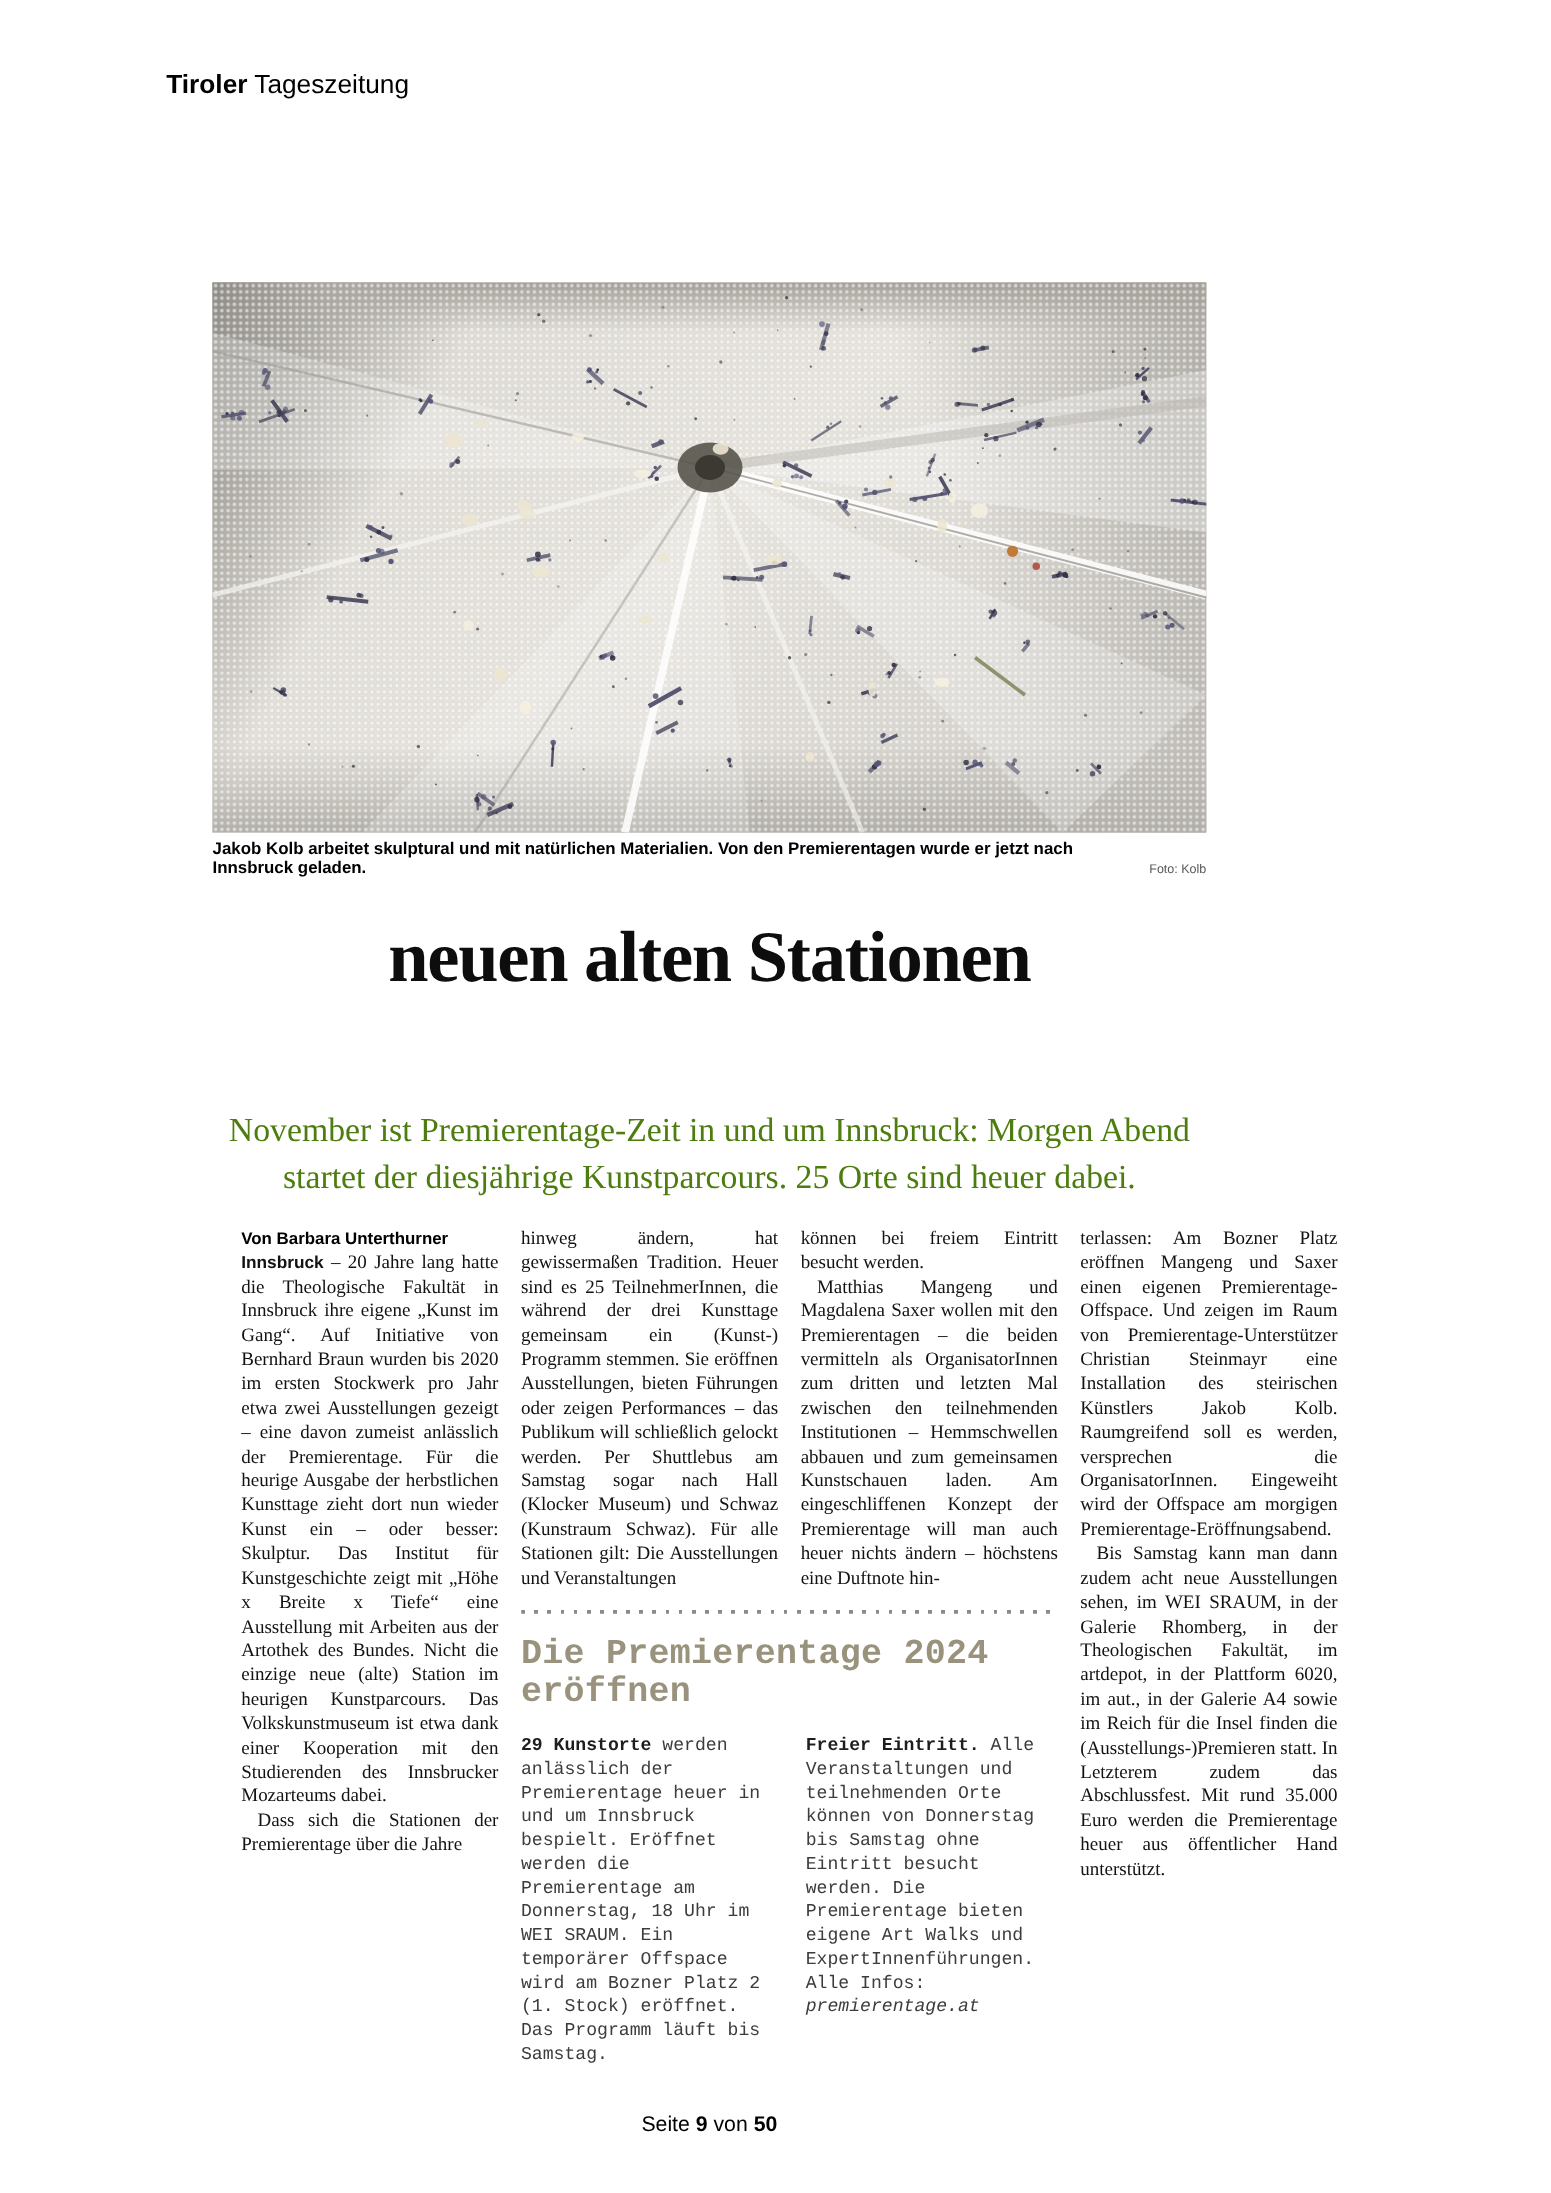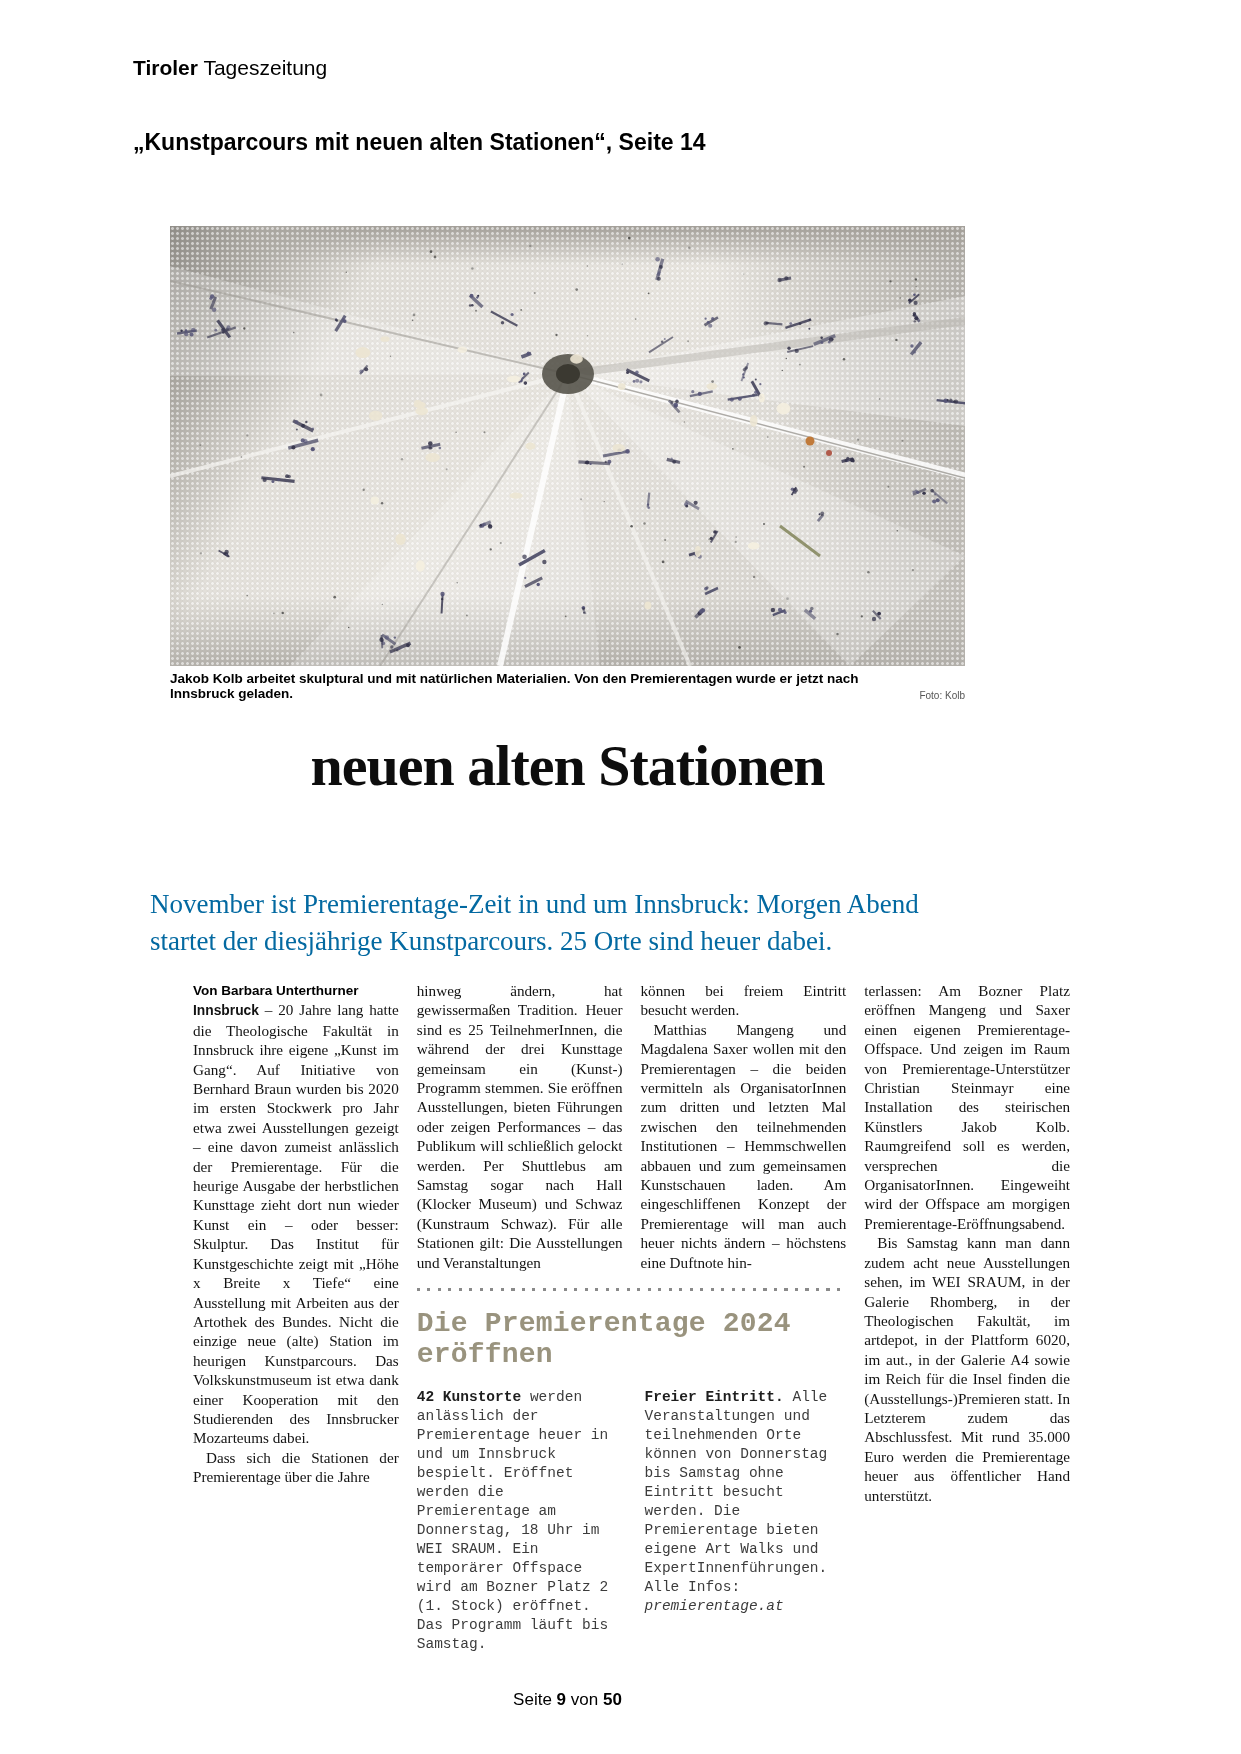--- a/index.html
+++ b/index.html
@@ -24,22 +24,22 @@
   .photo svg{position:absolute;left:0;top:0;width:100%;height:100%;}
 
   .caption-row{position:absolute;left:170px;top:671px;width:795px;display:flex;align-items:flex-end;gap:12px;}
   .caption{font-size:13.5px;font-weight:bold;color:#000;flex:1;}
   .credit{font-size:10px;color:#555;white-space:nowrap;margin-top:4px;}
 
   .headline{position:absolute;left:170px;top:734px;width:795px;text-align:center;
     font-family:"Liberation Serif",serif;font-weight:bold;font-size:58px;line-height:63px;
     letter-spacing:-1px;color:#0d0d0d;}
 
-  .subhead{position:absolute;left:150px;top:886px;width:835px;text-align:left;
-    font-family:"Liberation Serif",serif;font-size:27px;line-height:37px;color:#0369a1;}
+  .subhead{position:absolute;left:150px;top:886px;width:835px;text-align:center;
+    font-family:"Liberation Serif",serif;font-size:27px;line-height:37px;color:#4d7c0f;}
 
   .body-cols{position:absolute;left:193px;top:981px;width:877px;display:grid;
     grid-template-columns:repeat(4,1fr);column-gap:18px;grid-template-rows:auto auto;}
   .col{font-family:"Liberation Serif",serif;font-size:15.2px;line-height:19.4px;
     text-align:justify;color:#121212;}
   .col p{margin:0;}
   .col p.indent{text-indent:13px;}
   .col1{grid-column:1;grid-row:1 / span 2;}
   .col2{grid-column:2;grid-row:1;}
   .col3{grid-column:3;grid-row:1;}
@@ -66,21 +66,20 @@
 </head>
 <body>
 
 <div class="page">
 
   <div class="masthead">
     <span class="b">Tiroler</span>
     <span>Tageszeitung</span>
   </div>
 
-  <div class="ref-line">„Kunstparcours mit neuen alten Stationen“, Seite 14</div>
 
   <div class="photo">
     <svg id="photo-svg" viewBox="0 0 795 440" preserveAspectRatio="none">
       <polygon points="398,148 0,40 0,150" fill="#ffffff" opacity="0.22"></polygon>
       <polygon points="398,148 795,70 795,200" fill="#ffffff" opacity="0.28"></polygon>
       <polygon points="398,148 120,440 430,440" fill="#ffffff" opacity="0.18"></polygon>
       <polygon points="398,148 680,440 795,330" fill="#ffffff" opacity="0.22"></polygon>
       <line x1="398" y1="148" x2="0" y2="55" stroke="#a09d97" stroke-width="2" opacity="0.6"></line>
       <line x1="398" y1="148" x2="0" y2="250" stroke="#f7f6f3" stroke-width="4" opacity="0.7"></line>
       <line x1="398" y1="148" x2="210" y2="440" stroke="#a09d97" stroke-width="2" opacity="0.5"></line>
@@ -495,21 +494,21 @@
     <div class="col col4">
       <p>terlassen: Am Bozner Platz eröffnen Mangeng und Saxer einen eigenen Premierentage-Offspace. Und zeigen im Raum von Premierentage-Unterstützer Christian Steinmayr eine Installation des steirischen Künstlers Jakob Kolb. Raumgreifend soll es werden, versprechen die OrganisatorInnen. Eingeweiht wird der Offspace am morgigen Premierentage-Eröffnungsabend.</p>
       <p class="indent">Bis Samstag kann man dann zudem acht neue Ausstellungen sehen, im WEI SRAUM, in der Galerie Rhomberg, in der Theologischen Fakultät, im artdepot, in der Plattform 6020, im aut., in der Galerie A4 sowie im Reich für die Insel finden die (Ausstellungs-)Premieren statt. In Letzterem zudem das Abschlussfest. Mit rund 35.000 Euro werden die Premierentage heuer aus öffentlicher Hand unterstützt.</p>
     </div>
 
     <div class="infobox">
       <div class="dotted"></div>
       <h2 class="box-title">Die Premierentage 2024 eröffnen</h2>
       <div class="box-cols">
         <div class="box-col">
-          <p><span class="bl">42 Kunstorte</span> <span>werden anlässlich der Premierentage heuer in und um Innsbruck bespielt. Eröffnet werden die Premierentage am Donnerstag, 18 Uhr im WEI SRAUM. Ein temporärer Offspace wird am Bozner Platz 2 (1. Stock) eröffnet. Das Programm läuft bis Samstag.</span></p>
+          <p><span class="bl">29 Kunstorte</span> <span>werden anlässlich der Premierentage heuer in und um Innsbruck bespielt. Eröffnet werden die Premierentage am Donnerstag, 18 Uhr im WEI SRAUM. Ein temporärer Offspace wird am Bozner Platz 2 (1. Stock) eröffnet. Das Programm läuft bis Samstag.</span></p>
         </div>
         <div class="box-col">
           <p><span class="bl">Freier Eintritt.</span> <span>Alle Veranstaltungen und teilnehmenden Orte können von Donnerstag bis Samstag ohne Eintritt besucht werden. Die Premierentage bieten eigene Art Walks und ExpertInnenführungen.</span></p>
           <p class="box-info"><span>Alle Infos:</span> <span class="it">premierentage.at</span></p>
         </div>
       </div>
     </div>
 
   </div>
 

